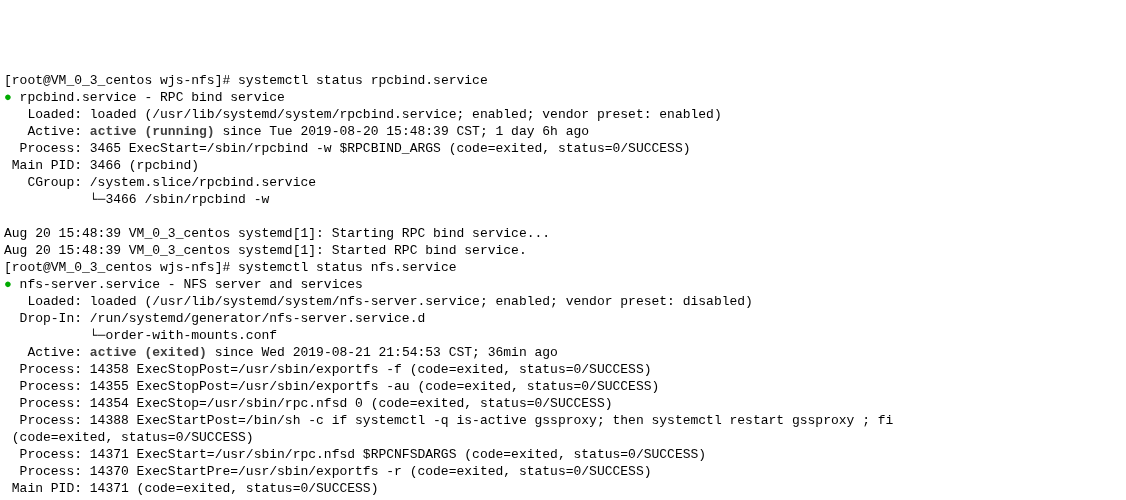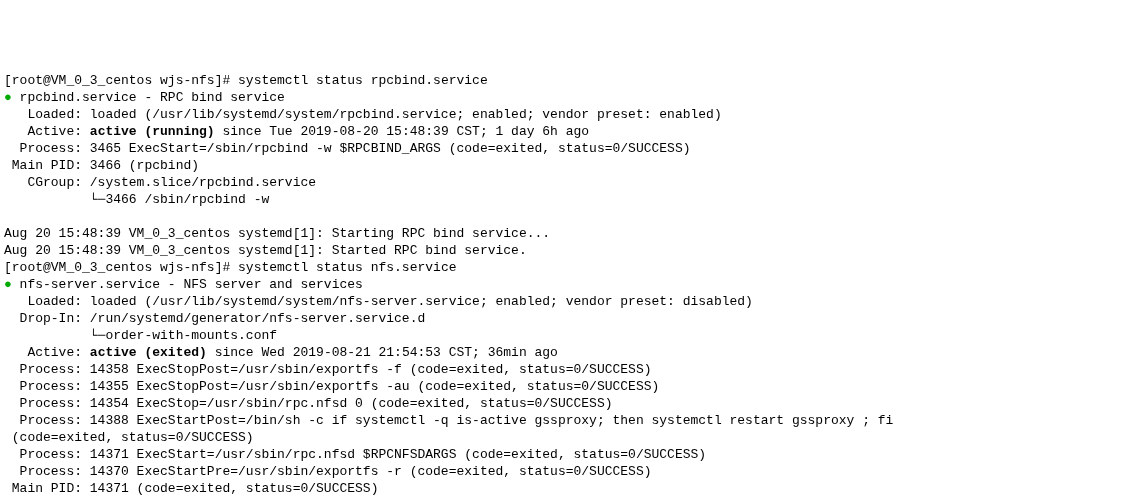--- a/index.html
+++ b/index.html
@@ -10,21 +10,21 @@
     font-size: 13px;
     line-height: 17px;
     color: #000000;
     white-space: pre;
   }
   .bullet {
     color: #00aa00;
     font-weight: bold;
   }
   .green {
-    color: #000000;
+    color: #404040;
     font-weight: bold;
     font-family: Liberation Mono, monospace;
   }
   .line { display: block; }
 </style>
 </head>
 <body>
 
 
 

